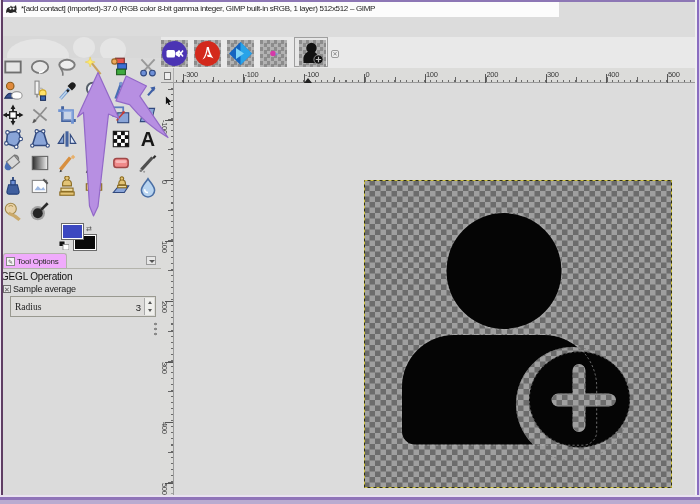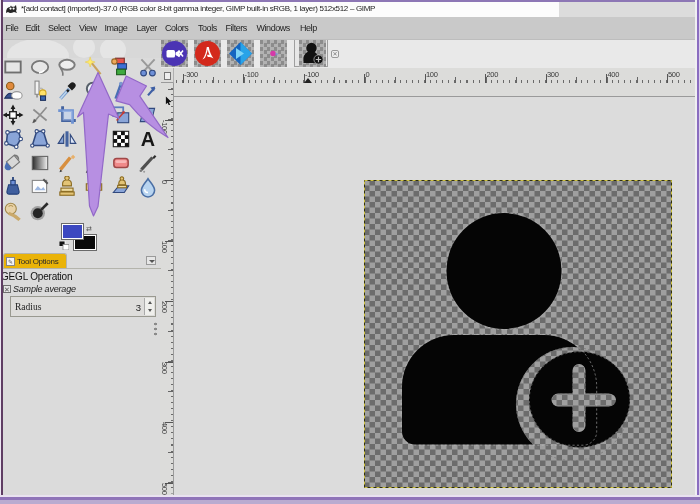--- a/index.html
+++ b/index.html
@@ -28,28 +28,28 @@
 #wilberghost i { position:absolute; background:#e5e5e5; border-radius:50%; }
 .ti { position:absolute; width:22px; height:22px; z-index:4; }
 
 
 #fgswatch { left:62px; top:224px; width:21px; height:15px; background:#3c48c0; border:1px solid #fff; outline:1px solid #6a6a6a; z-index:5; }
 #bgswatch { left:74px; top:235px; width:22px; height:15px; background:#0a0a0a; border:1px solid #fff; outline:1px solid #6a6a6a; z-index:4; }
 #bwmini { left:59px; top:241px; width:10px; height:9px; z-index:6; }
 #swapmini { left:86px; top:225px; width:8px; height:7px; z-index:6; font-size:7px; color:#555; }
 
 
-#totab { left:3px; top:253px; width:64px; height:15px; background:#eab308; border:1px solid #b4b4ac; border-bottom:none; border-radius:3px 3px 0 0; z-index:5;padding-left:10px; }
+#totab { left:3px; top:253px; width:64px; height:15px; background:#f0abfc; border:1px solid #b4b4ac; border-bottom:none; border-radius:3px 3px 0 0; z-index:5;padding-left:10px; }
 #totab .t { position:absolute; left:13px; top:3px; font-size:8px; color:#2a2a2a; white-space:nowrap; letter-spacing:-0.25px; }
 #totab .ic { position:absolute; left:2px; top:2.5px; width:9px; height:9px; border:1px solid #888; background:#f4f4f4; font-size:6px; color:#666; line-height:8px; text-align:center; }
 #tomenu { left:146px; top:256px; width:10px; height:9px; border:1px solid #9a9a9a; background:#e6e6e6; z-index:5; }
 #tomenu:after { content:""; position:absolute; left:2px; top:3px; border-left:3px solid transparent; border-right:3px solid transparent; border-top:3px solid #555; }
 #topanel-line { left:3px; top:267.5px; width:158px; height:1px; background:#b4b4ac; z-index:4; }
 #gegl { left:1px; top:271px; font-size:10px; font-weight:normal; color:#111; z-index:5; letter-spacing:-0.2px; }
-#sampavg { left:13px; top:284px; font-size:9px; color:#222; z-index:5; letter-spacing:-0.2px;font-style:italic; }
+#sampavg { left:13px; top:284px; font-size:9px; color:#222; z-index:5; letter-spacing:-0.2px; }
 #checkbox { left:3px; top:285px; width:8px; height:8px; border:1px solid #6f6f6f; background:#e4e4e4; z-index:5; font-size:7px; line-height:7px; color:#555; text-align:center; }
 #radiusbox { left:10px; top:296px; width:146px; height:21px; border:1px solid #999990; background:#dedddb; z-index:5; }
 #radiusbox .lab { position:absolute; left:4px; top:5px; font-size:9.5px; color:#222;font-family:Liberation Serif, serif; }
 #radiusbox .val { position:absolute; right:14px; top:5px; font-size:9.5px; color:#222; }
 #spin { position:absolute; right:1px; top:1px; width:10px; height:17px; background:#efefec; border-left:1px solid #aaa; }
 #spin:before { content:""; position:absolute; left:2.5px; top:3px; border-left:2.5px solid transparent; border-right:2.5px solid transparent; border-bottom:3.5px solid #555; }
 #spin:after { content:""; position:absolute; left:2.5px; bottom:3px; border-left:2.5px solid transparent; border-right:2.5px solid transparent; border-top:3.5px solid #555; }
 #paneldots { left:154px; top:322px; width:3px; height:14px; z-index:5;
   background:radial-gradient(circle 1.5px at 1.5px 2px, #8a8a8a 1.2px, transparent 1.6px),
              radial-gradient(circle 1.5px at 1.5px 7px, #8a8a8a 1.2px, transparent 1.6px),
@@ -57,21 +57,21 @@
 
 
 #tabrow { left:161px; top:37px; width:534px; height:31px; background:#e9e9e9; z-index:3; }
 .thumb { position:absolute; top:3px; width:27px; height:27px; background:
   repeating-conic-gradient(#b2b2b2 0% 25%, #8c8c8c 0% 50%) 0 0/7px 7px; }
 .thumb svg { position:absolute; inset:0; }
 #thumb5wrap { position:absolute; left:133px; top:0px; width:34px; height:30px; background:#e7e7e7; border:1px solid #9f9f9f; }
 #closex { position:absolute; left:170px; top:13px; width:8px; height:8px; border:1px solid #999; border-radius:2px; color:#777; font-size:6px; line-height:7px; text-align:center; background:#eee; }
 
 
-#hruler { left:161px; top:68px; width:534px; height:29px; background-color:#dcdcda; z-index:3; border-bottom:1px solid #9a9a9a;
+#hruler { left:161px; top:68px; width:534px; height:15px; background-color:#dcdcda; z-index:3; border-bottom:1px solid #9a9a9a;
   background-image:repeating-linear-gradient(to right, #6a6a6a 0 1px, transparent 1px 6.05px),repeating-linear-gradient(to right, #666 0 1px, transparent 1px 30.25px);
   background-size:534px 3px,534px 6px; background-position:3.35px 12px,21.5px 9px; background-repeat:no-repeat,no-repeat; }
 #hruler .hl { position:absolute; top:1.5px; font-size:7.5px; color:#3a3a3a; letter-spacing:-0.3px; }
 .htick { position:absolute; top:6px; width:1px; height:9px; background:#555; }
 #corner { left:161px; top:68px; width:13px; height:15px; background:#dcdcda; border-right:1px solid #b0b0b0; border-bottom:1px solid #9a9a9a; z-index:4; }
 #corner:after { content:""; position:absolute; left:3px; top:3.5px; width:5px; height:6px; border:1px solid #777; background:#eee; }
 #corner i { position:absolute; left:5.5px; top:6px; width:0; height:0; border-top:2px solid transparent; border-bottom:2px solid transparent; border-left:3px solid #444; }
 #vruler { left:160px; top:83px; width:14px; height:412px; background-color:#dcdcda; z-index:3; border-right:1px solid #9a9a9a;
   background-image:repeating-linear-gradient(to bottom, #6a6a6a 0 1px, transparent 1px 6.05px),repeating-linear-gradient(to bottom, #666 0 1px, transparent 1px 30.25px);
   background-size:3px 412px,6px 412px; background-position:11px -1.5px,8px 6.25px; background-repeat:no-repeat,no-repeat; overflow:hidden; }
@@ -92,33 +92,20 @@
 <body>
 <div id="root">
   <div class="abs" id="titlebar">
     <svg id="wilbericon" viewBox="0 0 13 11">
         <path d="M1 9 Q1 3 5 3 L6 1.5 L7 3 Q8 2.2 9 3 L11 1 L11.5 4 Q12 5 11 7 L12 9 L9 8 Q5 10 3 8 L1 9z" fill="#262626"></path>
         <circle cx="5.5" cy="4.6" r="1.1" fill="#fff"></circle>
         <circle cx="8.6" cy="4.6" r="1.1" fill="#fff"></circle>
       </svg>
     <div class="txt">*[add contact] (imported)-37.0 (RGB color 8-bit gamma integer, GIMP built-in sRGB, 1 layer) 512x512 – GIMP</div>
   </div>
-  <div class="abs" id="menubar">
-      <span style="left:4.5px">File</span>
-      <span style="left:24.5px">Edit</span>
-      <span style="left:47px">Select</span>
-      <span style="left:78px">View</span>
-      <span style="left:103.5px">Image</span>
-      <span style="left:135.5px">Layer</span>
-      <span style="left:164px">Colors</span>
-      <span style="left:197px">Tools</span>
-      <span style="left:224.5px">Filters</span>
-      <span style="left:255.5px">Windows</span>
-      <span style="left:299px">Help</span>
-    </div>
   <div class="abs" id="toolpanel">
     <div id="wilberghost">
       <i style="left:4px;top:3px;width:62px;height:34px"></i>
       <i style="left:70px;top:1px;width:22px;height:21px"></i>
       <i style="left:97px;top:2px;width:26px;height:24px"></i>
     </div>
   </div>
   <svg class="ti" style="left:2px;top:56px" viewBox="0 0 20 20">
       <rect x="3" y="5" width="14" height="10" fill="#e6e6e6" stroke="#6f6f6f" stroke-width="1.7"></rect>
     </svg>

